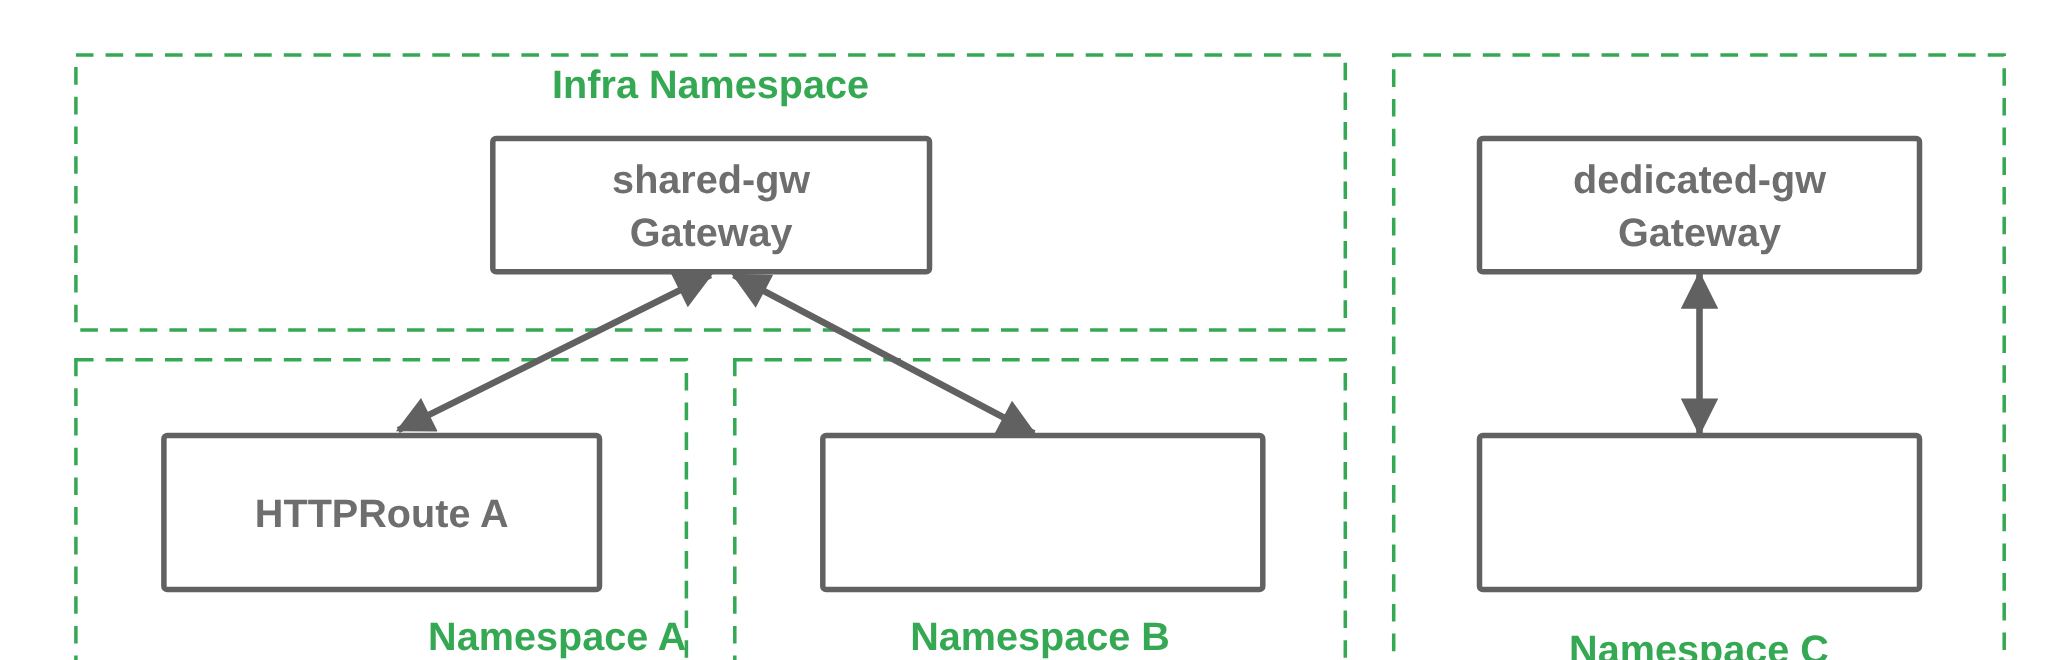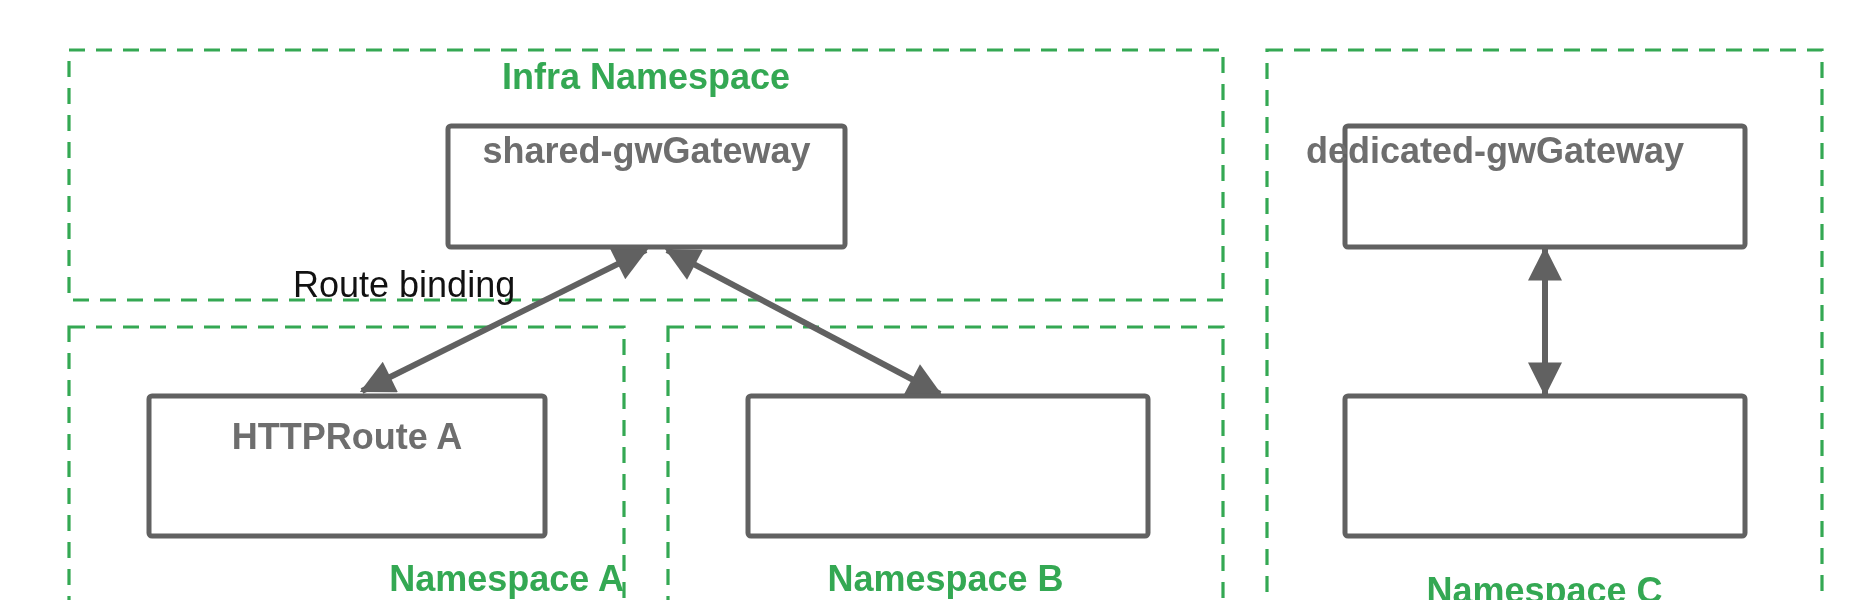--- a/index.html
+++ b/index.html
@@ -27,22 +27,22 @@
     white-space: nowrap;
   }
   .ns-label {
     font-weight: 700;
     color: #34a853;
     text-align: center;
   }
   .node-label {
     position: absolute;
     display: flex;
-    flex-direction: row;
-    align-items: flex-start;
+    flex-direction: column;
+    align-items: center;
     justify-content: center;
     font-size: 36px;
     font-weight: 700;
     color: #6e6e6e;
     line-height: 49px;
     text-align: center;
   }
   .annotation {
     font-weight: 400;
     color: #111111;
@@ -74,25 +74,24 @@
     <rect x="149" y="368" width="396" height="140" rx="3" fill="#ffffff" stroke="#616161" stroke-width="5"></rect>
     <rect x="748" y="368" width="400" height="140" rx="3" fill="#ffffff" stroke="#616161" stroke-width="5"></rect>
     <rect x="1345" y="368" width="400" height="140" rx="3" fill="#ffffff" stroke="#616161" stroke-width="5"></rect>
   </svg>
 
   <div class="label ns-label" style="left:69px; top:28px; width:1154px;">Infra Namespace</div>
   <div class="label ns-label" style="left:69px; top:530px; width:555px;text-align:right;">Namespace A</div>
   <div class="label ns-label" style="left:668px; top:530px; width:555px;">Namespace B</div>
   <div class="label ns-label" style="left:1267px; top:542px; width:555px;">Namespace C</div>
 
-  <div class="label annotation" style="left:293px; top:236px;">Route binding</div>
 
   <div class="node-label" style="left:448px; top:98px; width:397px; height:121px;">
     <div>shared-gw</div>
     <div>Gateway</div>
   </div>
-  <div class="node-label" style="left:1295px; top:98px; width:400px; height:121px;">
+  <div class="node-label" style="left:1345px; top:98px; width:400px; height:121px;">
     <div>dedicated-gw</div>
     <div>Gateway</div>
   </div>
-  <div class="node-label" style="left:149px; top:384px; width:396px; height:140px;">HTTPRoute A</div>
+  <div class="node-label" style="left:149px; top:368px; width:396px; height:140px;">HTTPRoute A</div>
 
 </div>
 
 </body></html>

